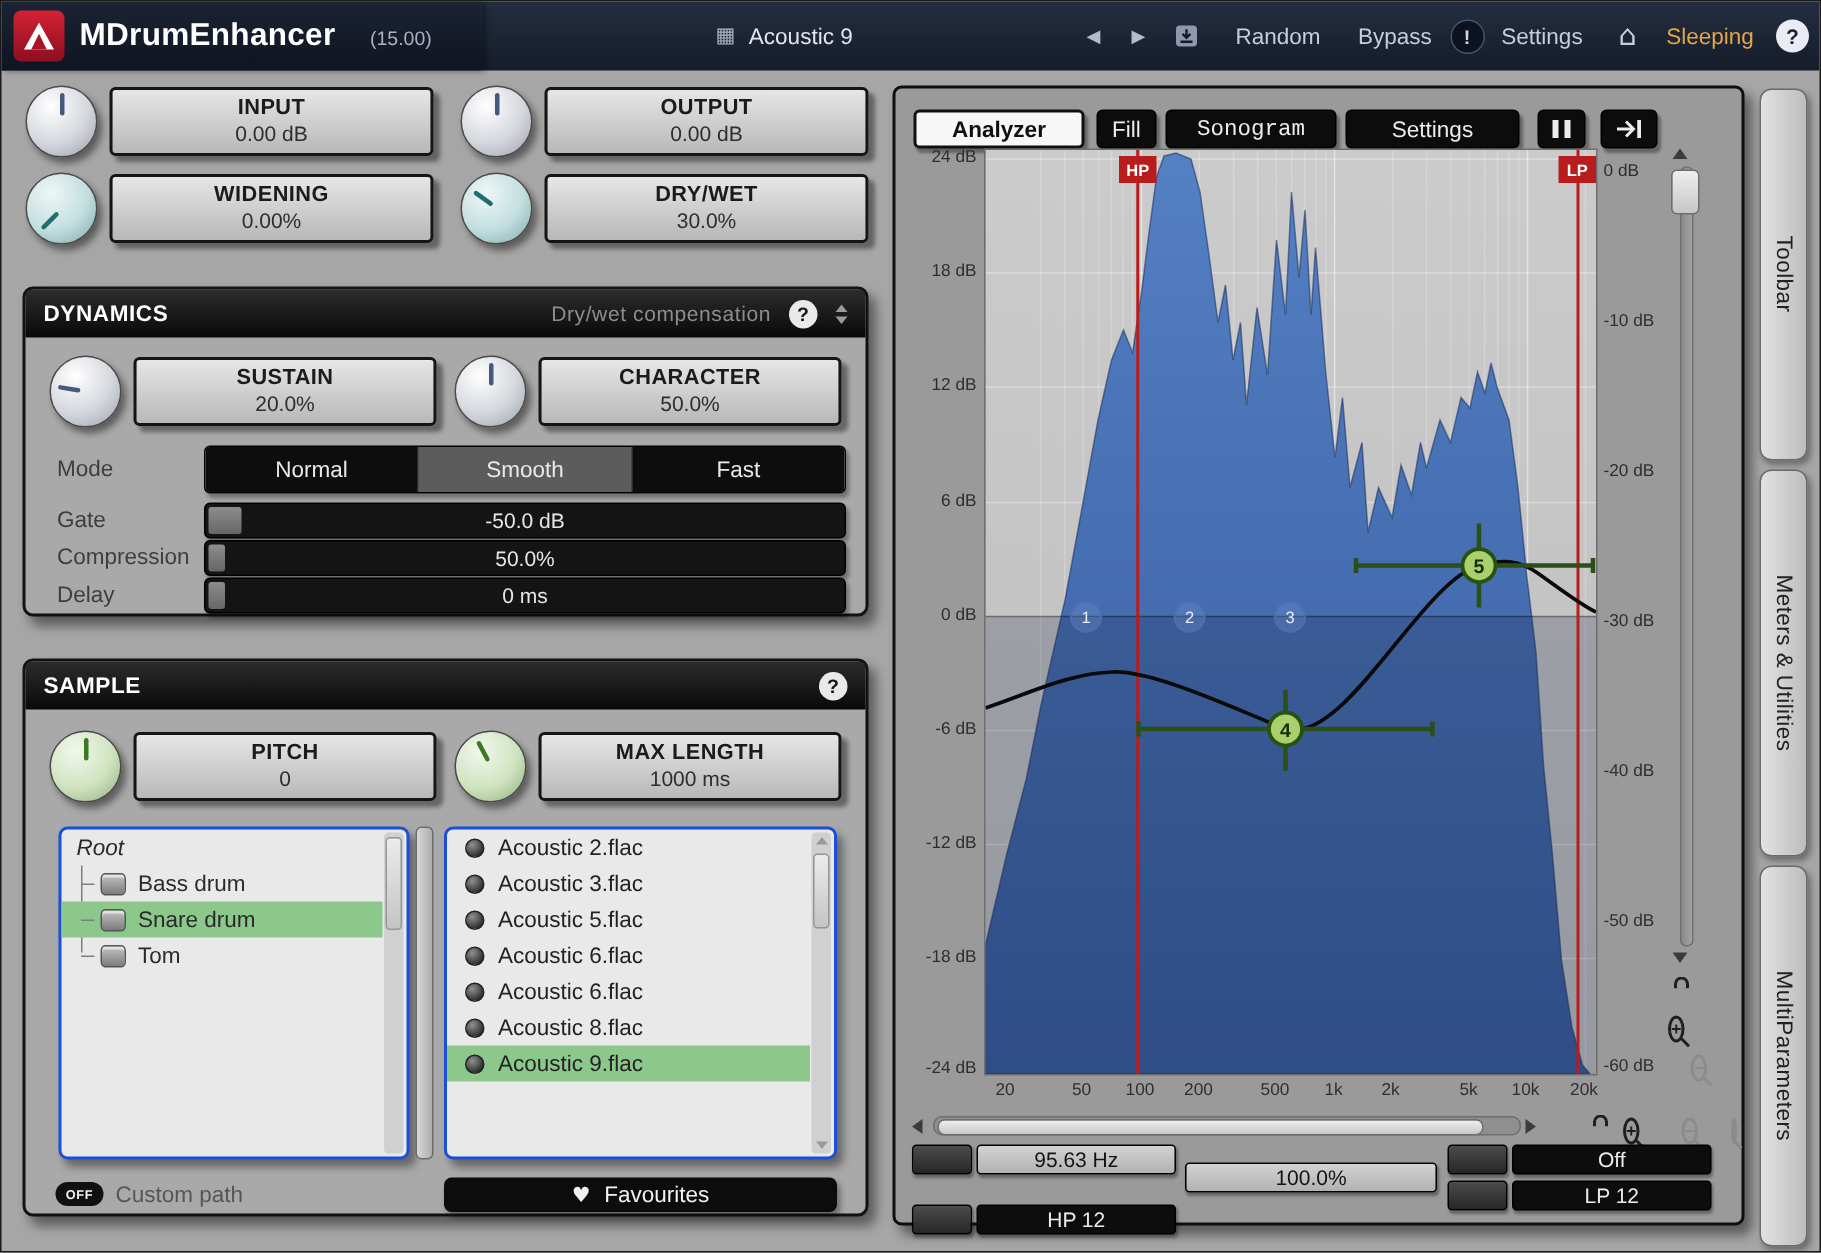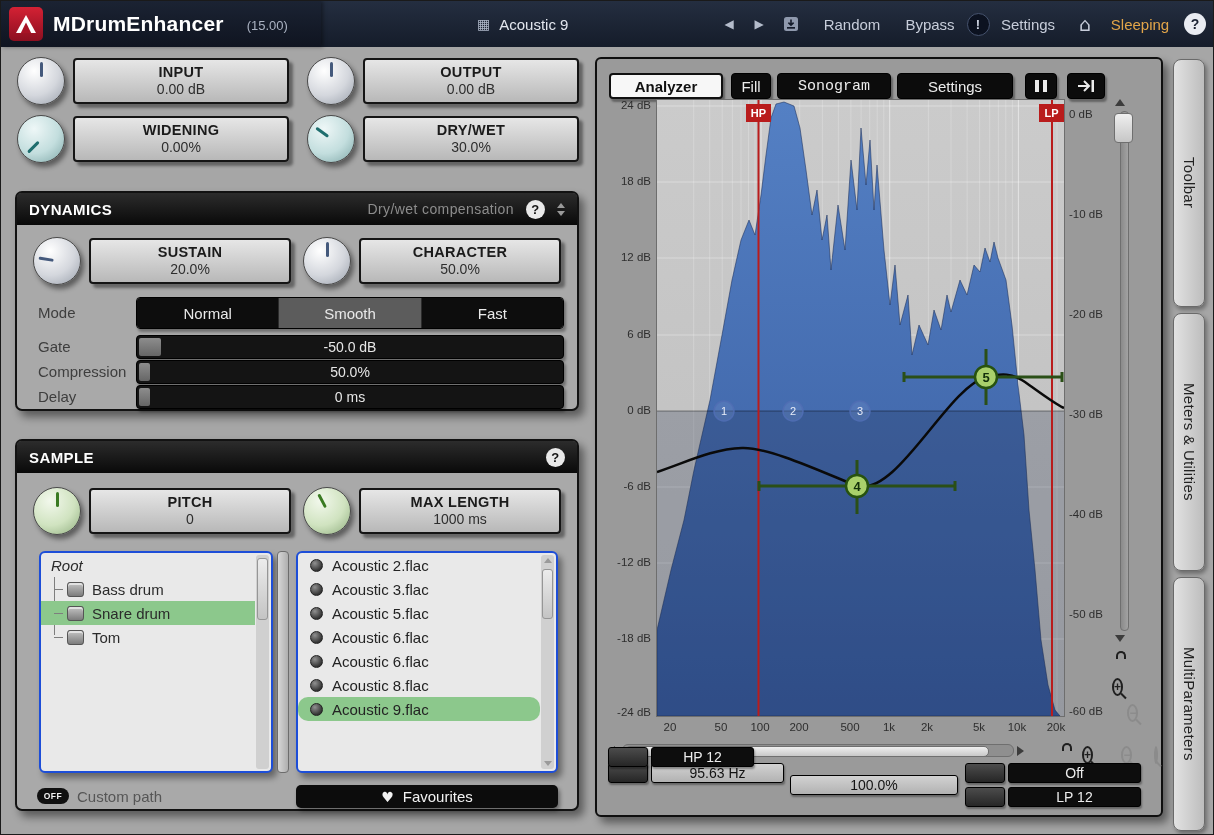--- a/index.html
+++ b/index.html
@@ -73,21 +73,21 @@
 
   
   .listbox{position:absolute;background:#e9e9e9;border:2px solid #1d4ed8;border-radius:6px;
            box-shadow:4px 5px 6px rgba(0,0,0,.4);box-sizing:border-box;overflow:hidden;}
   .sbar{position:absolute;right:2px;top:2px;bottom:2px;width:13px;background:#d0d0d0;border-radius:3px;}
   .sthumb{position:absolute;left:1px;right:1px;background:linear-gradient(#ececec,#c4c4c4);
           border:1px solid #969696;border-radius:3px;}
   .sarrow{position:absolute;left:3px;}
   .file-row{height:24px;display:flex;align-items:center;gap:9px;padding-left:12px;font-size:15px;color:#232323;
             margin-right:16px;}
-  .file-row.sel{background:#8cc88c;border-radius:10px;}
+  .file-row.sel{background:#8cc88c;}
   .file-ico{width:11px;height:11px;border-radius:50%;border:1px solid #222;
             background:radial-gradient(circle at 35% 30%,#909090,#333 72%);}
   .tree-row{position:relative;height:24px;display:flex;align-items:center;gap:8px;padding-left:26px;
             font-size:15px;color:#2b2b2b;margin-right:16px;}
   .tree-row.sel{background:#8cc88c;}
   .tree-row::before{content:"";position:absolute;left:13px;top:50%;width:9px;height:1px;background:#7e7e7e;}
   .tree-root{height:24px;display:flex;align-items:center;padding-left:10px;font-size:15px;color:#2b2b2b;
              font-style:italic;}
   .tree-vline{position:absolute;left:13px;top:24px;width:1px;height:58px;background:#7e7e7e;}
   .drum-icon{width:15px;height:13px;border:1px solid #555;border-radius:3px/4px;
@@ -582,21 +582,21 @@
     <span class="ico-zoom minus gray iconbtn" style="left:478px;top:686px;"></span>
     <span class="ico-zoom gray iconbtn" style="left:500px;top:686px;"></span>
 
     
     <div class="ctl-row" style="left:11px;top:704px;width:176px;">
       <div class="mini"></div>
       <div class="ctl gray">
           <span>95.63 Hz</span>
         </div>
     </div>
-    <div class="ctl-row" style="left:11px;top:688px;width:146px;">
+    <div class="ctl-row" style="left:11px;top:744px;width:176px;">
       <div class="mini"></div>
       <div class="ctl black">
           <span>HP 12</span>
         </div>
     </div>
     <div class="ctl-row" style="left:193px;top:716px;width:168px;">
       <div class="ctl gray">
           <span>100.0%</span>
         </div>
     </div>

